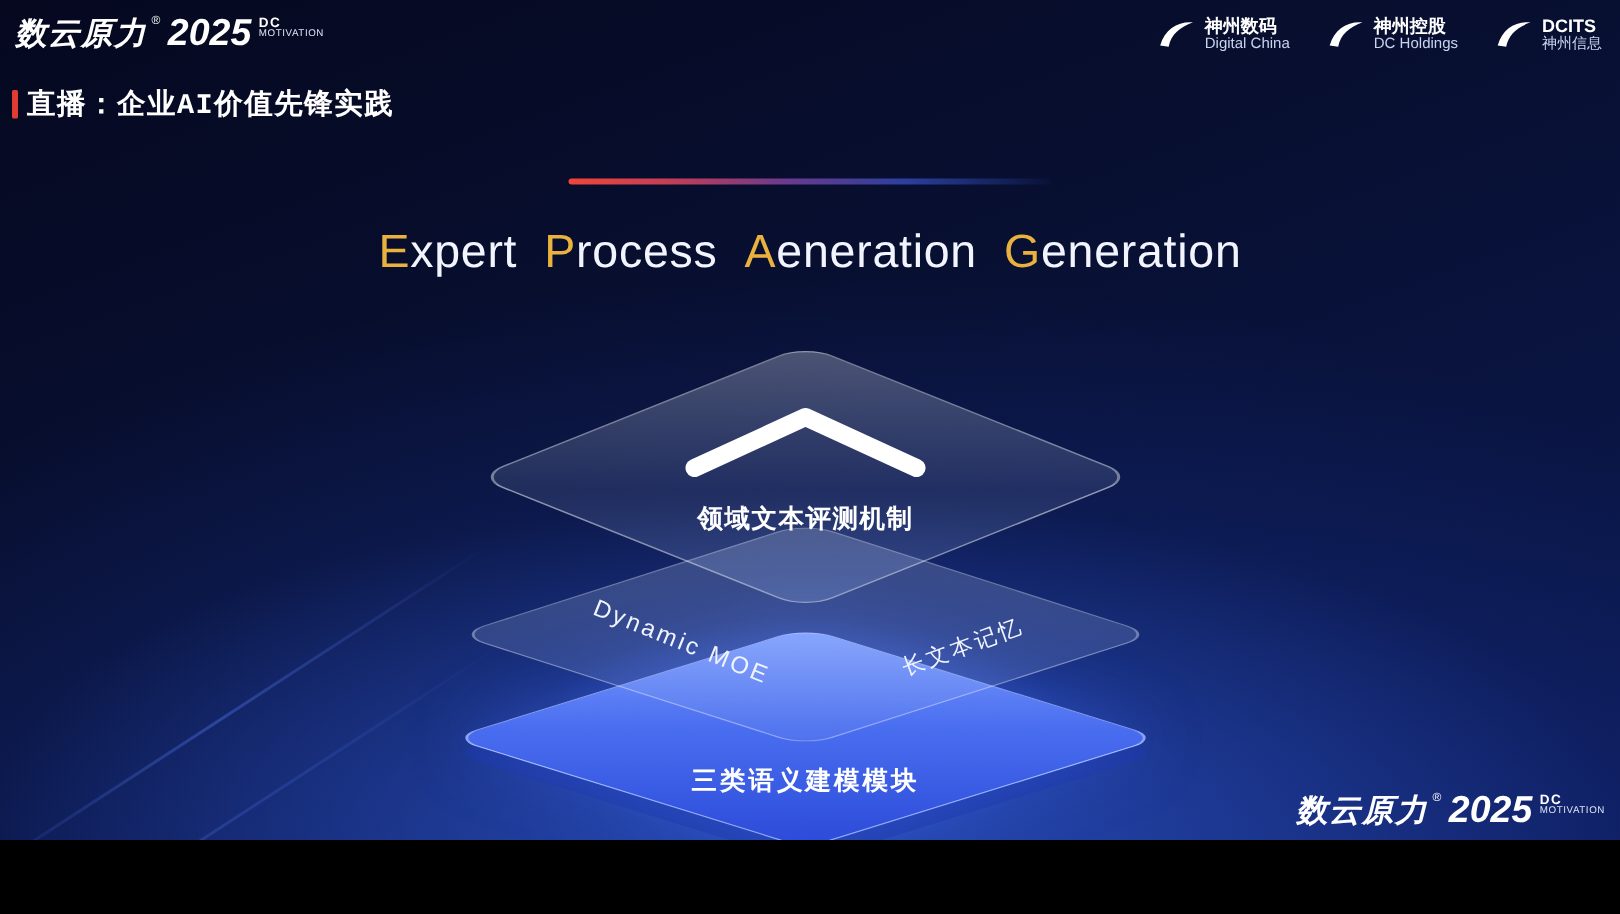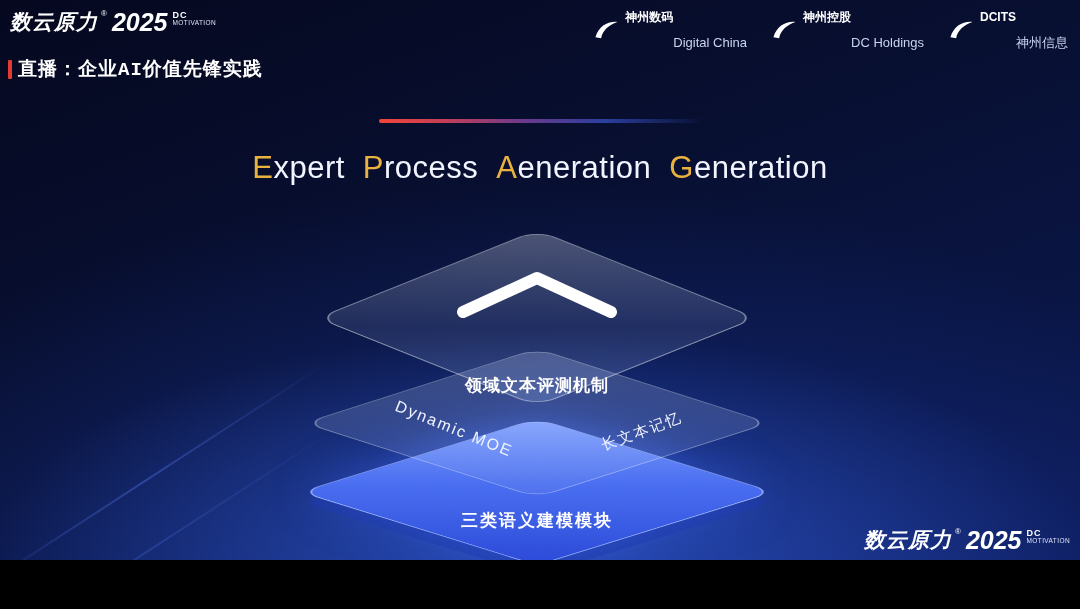--- a/index.html
+++ b/index.html
@@ -35,23 +35,23 @@
   .live-text { color:#fff; font-weight:700; font-size:19px; letter-spacing:1px; }
 
   
   .slide-title { position:absolute; top:57px; left:0; right:0; text-align:center;
     color:#e9b13e; font-size:25px; font-weight:700; letter-spacing:1px; }
 
   
   .partners { position:absolute; top:10px; right:12px; display:flex; gap:24px; }
   .partner { display:flex; align-items:center; gap:6px; }
   .partner svg { width:26px; height:22px; display:block; }
-  .partner-text { display:flex; flex-direction:row; line-height:1.2; }
+  .partner-text { display:flex; flex-direction:column; line-height:1.2; }
   .partner-name { color:#fff; font-size:12px; font-weight:700; }
-  .partner-sub { color:#c9d4ef; font-size:13px;margin-top:25px; }
+  .partner-sub { color:#c9d4ef; font-size:10px; }
 
   
   .divider { position:absolute; top:119px; left:50%; transform:translateX(-50%);
     width:322px; height:4px; border-radius:2px;
     background:linear-gradient(90deg, #f0453a 0%, #c03e58 22%, #6a3a8e 45%, #2b3f9e 70%, rgba(30,60,150,.05) 100%); }
 
   
   .main-title { position:absolute; top:150px; left:0; right:0; text-align:center;
     color:#f2f5ff; font-size:31px; font-weight:500; letter-spacing:.5px; }
   .main-title .word { margin:0 9px; }
@@ -75,21 +75,21 @@
     background:rgba(28,55,165,.6); border-radius:26px; }
   .layer-bottom { left:102px; top:96px; width:336px; height:336px;
     transform:scaleY(.31) rotate(45deg);
     background:linear-gradient(135deg, #7fa0ff 0%, #4a6ef0 45%, #2b4ad8 100%);
     border:2px solid rgba(190,210,255,.55);
     box-shadow:0 0 60px rgba(70,110,255,.35); }
 
   .chevron { position:absolute; left:186px; top:40px; }
 
   .dlabel { position:absolute; color:#fff; }
-  .label-top { left:0; right:0; top:106px; text-align:center; font-size:17px; font-weight:700; letter-spacing:1px;margin-top:40px; }
+  .label-top { left:0; right:0; top:106px; text-align:center; font-size:17px; font-weight:700; letter-spacing:1px; }
   .label-bottom { left:0; right:0; top:281px; text-align:center; font-size:17px; font-weight:700; letter-spacing:2px; }
   .label-mid-left { left:106px; top:192px; width:162px; text-align:center; transform:rotate(22deg);
     font-size:16px; letter-spacing:2px; color:#f0f4ff; }
   .label-mid-right { left:300px; top:194px; width:150px; text-align:center; transform:rotate(-20deg);
     font-size:15px; letter-spacing:2px; color:#f0f4ff; }
 </style>
 </head>
 <body>
 
 <div class="slide">

